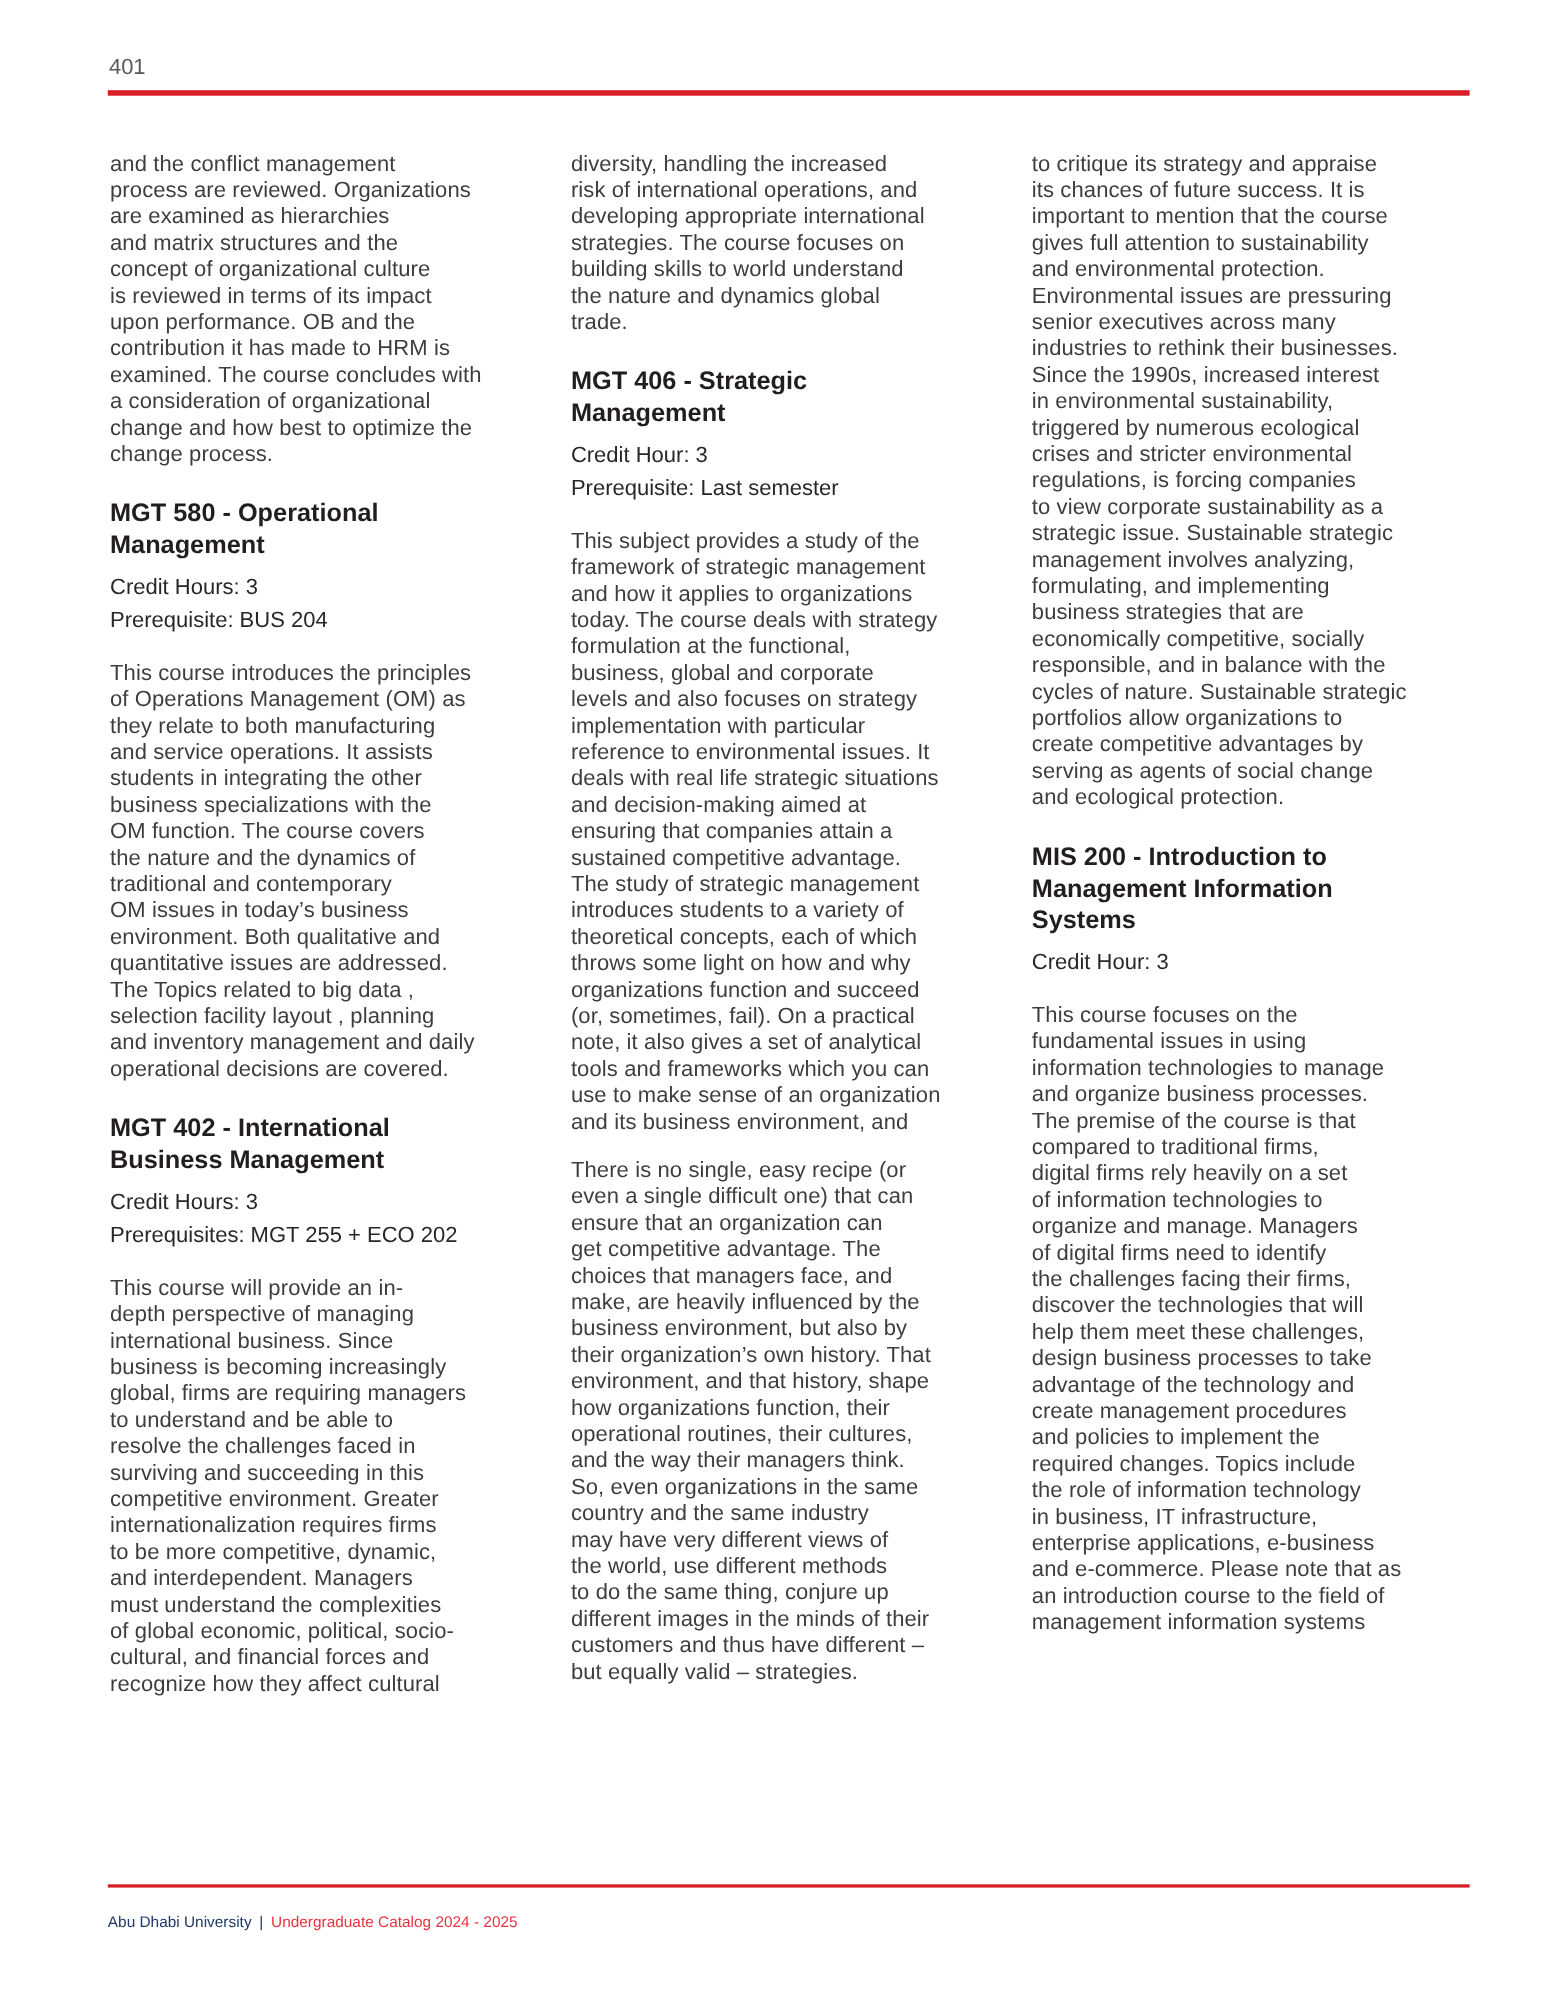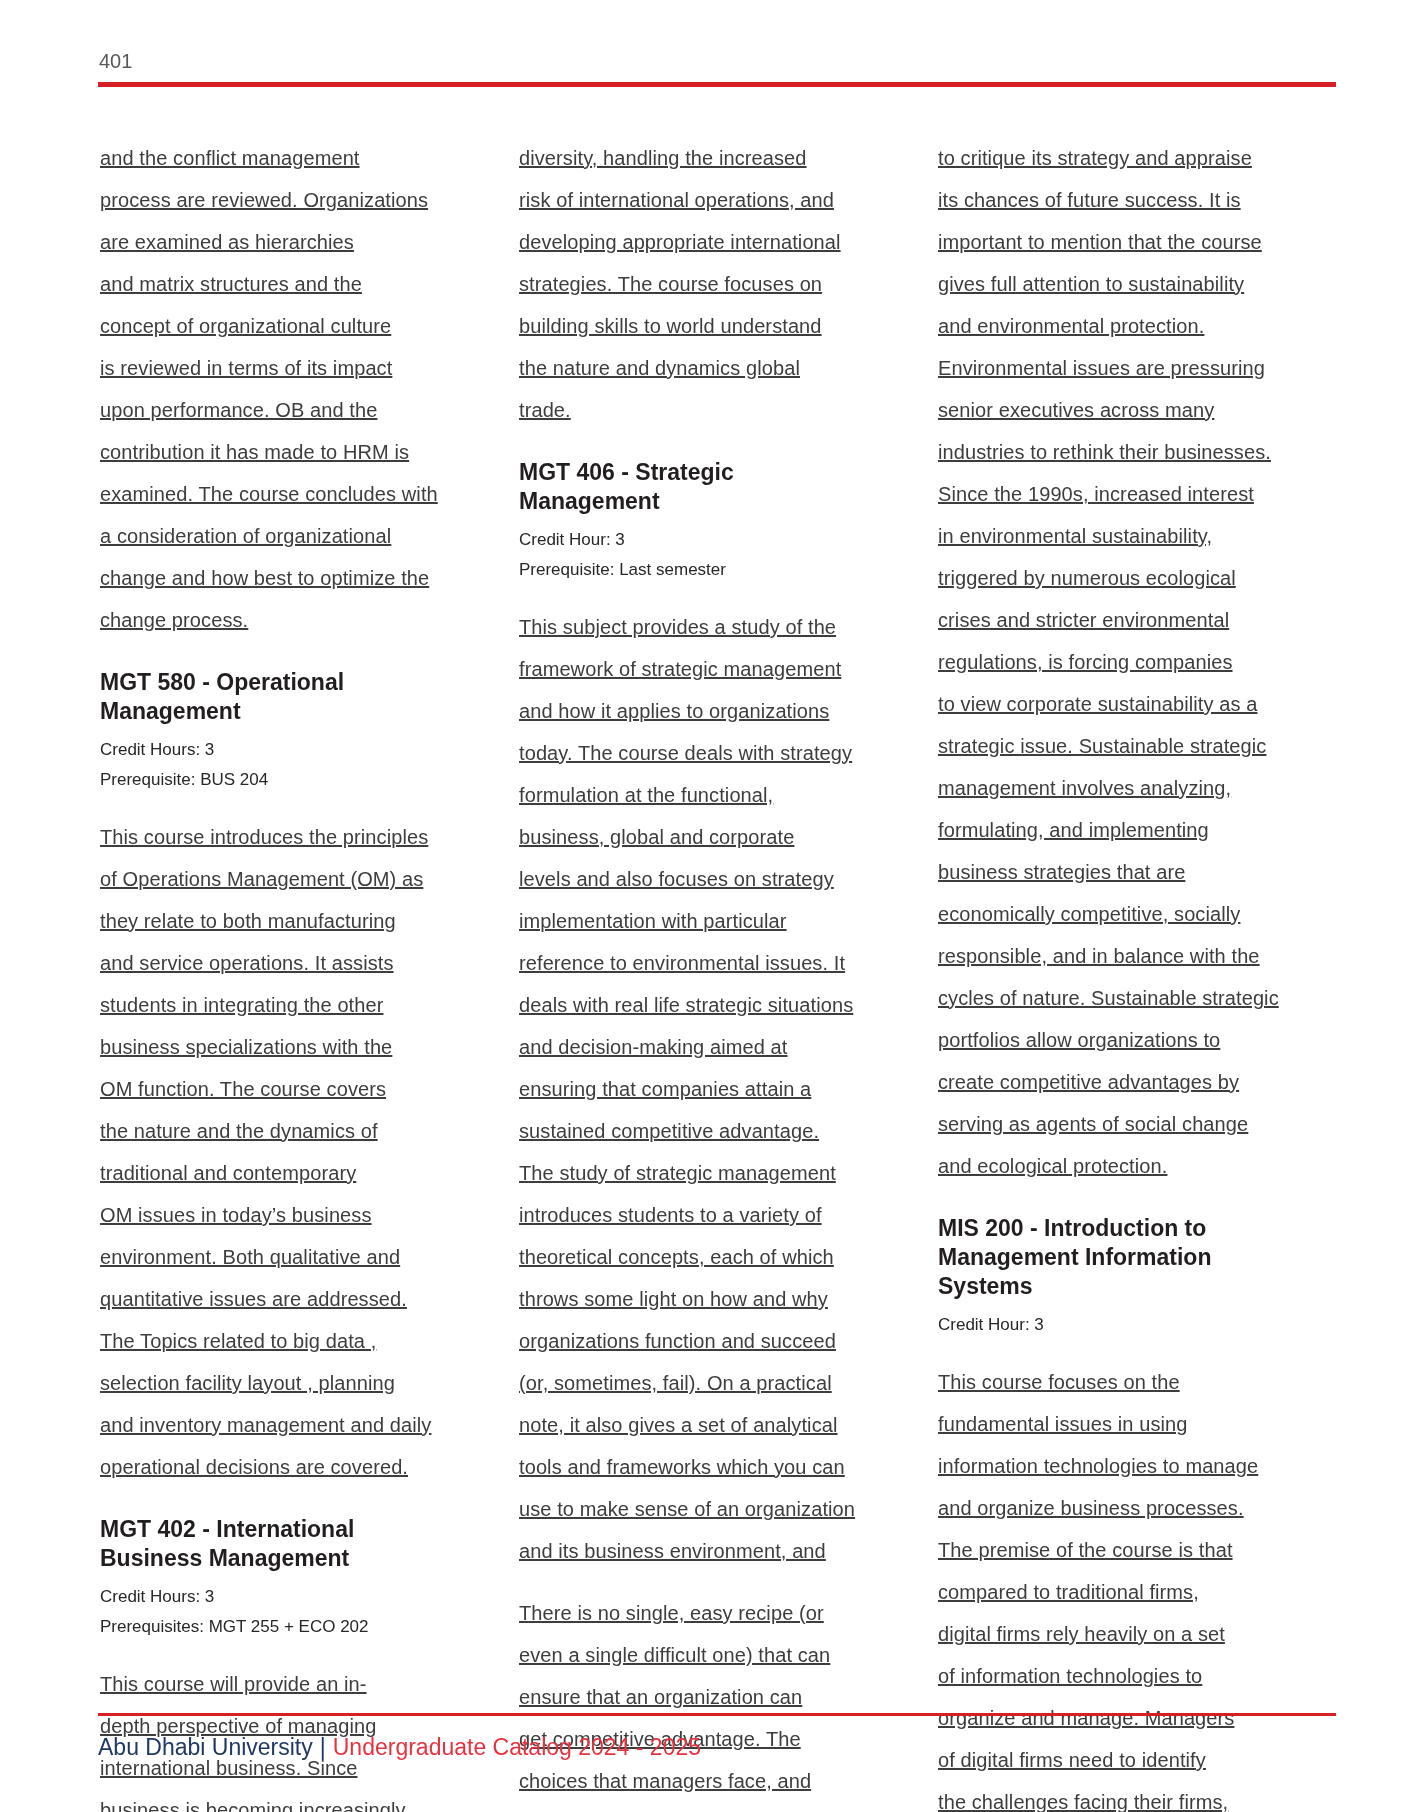--- a/index.html
+++ b/index.html
@@ -19,43 +19,42 @@
     width: 1238px; height: 5px; background: #d71f26;
   }
   .columns {
     position: absolute; left: 100px; top: 137px;
     width: 1218px; display: flex; gap: 41px;
     align-items: flex-start;
   }
   .col { width: 378px; flex: none; }
   p.body {
     margin: 0 0 20px 0;
-    font-size: 20px; line-height: 42px;
+    font-size: 20px; line-height: 24px;
     color: #3d3d3d; white-space: pre-line;
     letter-spacing: 0.1px;
-    text-decoration: underline;
   }
   h3.course-title {
     margin: 27px 0 9px 0;
     font-size: 23px; line-height: 29px; font-weight: bold;
     color: #221e1f; white-space: pre-line;
   }
   .meta-block { margin: 0 0 21px 0; }
   p.meta {
     margin: 0;
-    font-size: 17px; line-height: 30px;
+    font-size: 20px; line-height: 30px;
     color: #272727; white-space: pre-line;
   }
   .footer-rule {
     position: absolute; left: 98px; top: 1713px;
     width: 1238px; height: 3px; background: #d71f26;
   }
   .footer {
     position: absolute; left: 98px; top: 1734px;
-    font-size: 23px; line-height: 26px;
+    font-size: 14px; line-height: 26px;
   }
   .footer .university { color: #1f3864; }
   .footer .separator { color: #1f3864; padding: 0 7px; }
   .footer .catalog { color: #e8333f; }
 </style>
 </head>
 <body>
 
 <div class="page-number">401</div>
 <div class="top-rule"></div>

